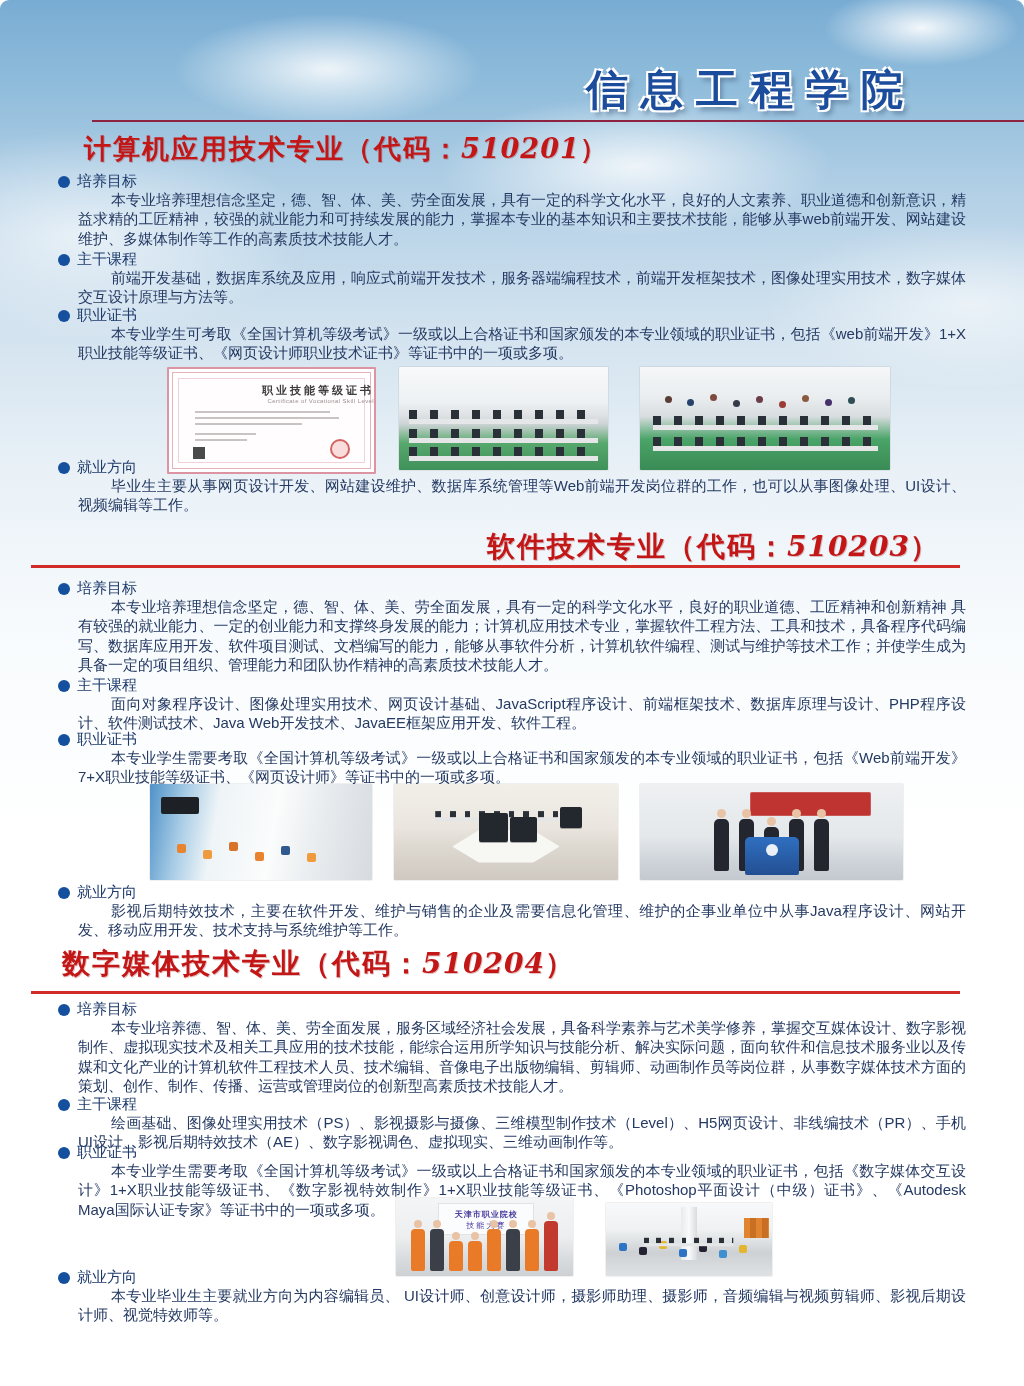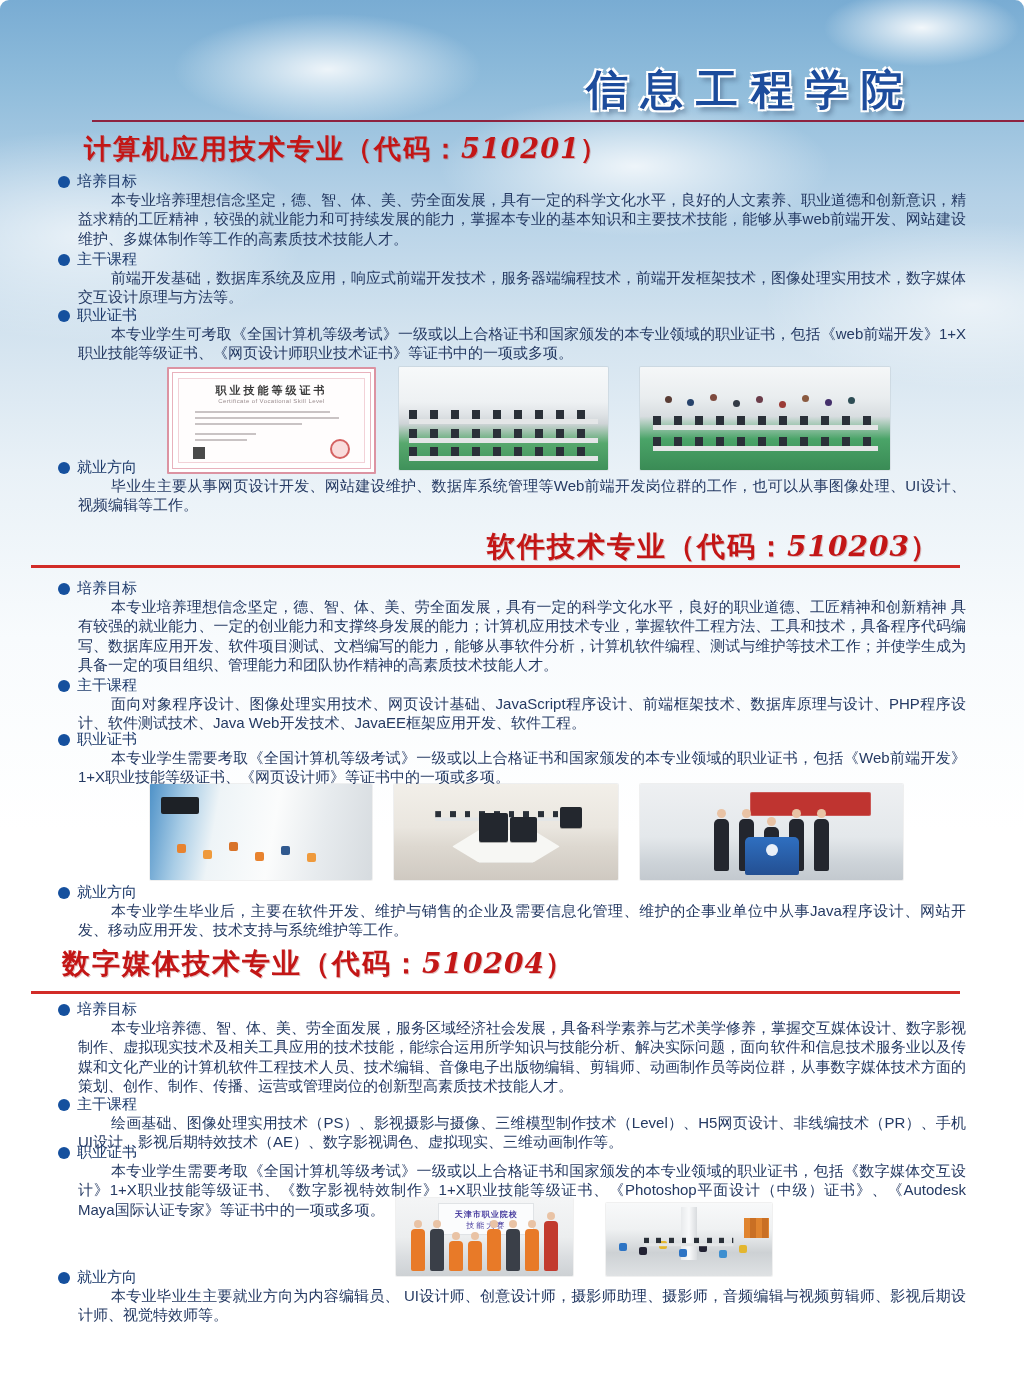--- a/index.html
+++ b/index.html
@@ -27,21 +27,21 @@
   .r2{top:565px;} .r3{top:991px;}
   .sec-label{position:absolute;left:58px;display:flex;align-items:center;gap:7px;
     font-size:15px;color:#1d3a6b;white-space:nowrap;}
   .dot{display:inline-block;width:12px;height:12px;border-radius:50%;background:#15509e;flex:0 0 auto;}
   .sec-text{position:absolute;left:78px;width:888px;font-size:15px;line-height:19.4px;
     color:#253a63;text-align:justify;text-indent:2.2em;}
   
   .ph{position:absolute;overflow:hidden;border-radius:1px;box-shadow:0 0 0 1px rgba(0,0,0,.06);}
   .ph-cert{background:#fffdfd;border:2px solid #dc93a2;
     box-shadow:inset 0 0 0 3px #fff,inset 0 0 0 4px #e8b2bd,inset 0 0 0 9px #fff,inset 0 0 0 10px #f2d2d8;
-    text-align:center;}
+    text-align:right;}
   .cert-title{margin-top:14px;font-size:11px;font-weight:bold;color:#3c3c3c;letter-spacing:3px;}
   .cert-sub{font-size:6px;color:#9a8d8f;letter-spacing:.4px;}
   .cert-lines{margin:7px 26px 0;}
   .cl{height:2px;background:#c9c3c4;margin:4px 0;}
   .cert-foot{position:absolute;bottom:13px;left:24px;right:24px;display:flex;justify-content:space-between;align-items:flex-end;}
   .cert-qr{width:12px;height:12px;background:#4a4a4a;}
   .cert-seal{width:16px;height:16px;border-radius:50%;border:2px solid rgba(195,45,45,.7);background:rgba(220,70,70,.18);}
   .drow{position:absolute;left:5%;right:5%;height:9px;
     background:repeating-linear-gradient(90deg,#2a3038 0 8px,rgba(0,0,0,0) 8px 21px);
     border-bottom:5px solid #e4e6e7;}
@@ -155,21 +155,21 @@
   <div class="sec-label" style="top:676px">
       <span class="dot"></span>
       <span>主干课程</span>
     </div>
   <div class="sec-text" style="top:694px">面向对象程序设计、图像处理实用技术、网页设计基础、JavaScript程序设计、前端框架技术、数据库原理与设计、PHP程序设计、软件测试技术、Java Web开发技术、JavaEE框架应用开发、软件工程。</div>
 
   <div class="sec-label" style="top:730px">
       <span class="dot"></span>
       <span>职业证书</span>
     </div>
-  <div class="sec-text" style="top:748px">本专业学生需要考取《全国计算机等级考试》一级或以上合格证书和国家颁发的本专业领域的职业证书，包括《Web前端开发》1+X职业技能等级证书、《网页设计师》等证书中的一项或多项。</div>
+  <div class="sec-text" style="top:748px">本专业学生需要考取《全国计算机等级考试》一级或以上合格证书和国家颁发的本专业领域的职业证书，包括《Web前端开发》7+X职业技能等级证书、《网页设计师》等证书中的一项或多项。</div>
 
   <div class="ph ph-room" style="left:150px;top:784px;width:222px;height:96px">
     <div class="tv"></div>
     <div class="chairs" style="left:12%;top:62%"></div>
   </div>
   <div class="ph ph-hexlab" style="left:394px;top:784px;width:224px;height:96px">
     <div class="drow" style="top:26%;transform:scale(.7)"></div>
     <div class="hex"></div>
     <div class="mon" style="left:38%;top:30%;width:13%;height:30%"></div>
     <div class="mon" style="left:52%;top:34%;width:12%;height:26%"></div>
@@ -184,21 +184,21 @@
       <i class="fig"></i>
       <i class="fig"></i>
     </div>
     <div class="podium"></div>
   </div>
 
   <div class="sec-label" style="top:883px">
       <span class="dot"></span>
       <span>就业方向</span>
     </div>
-  <div class="sec-text" style="top:901px">本专业学生毕业后，主要在软件开发、维护与销售的企业及需要信息化管理、维护的企事业单位中从事Java程序设计、网站开发、移动应用开发、技术支持与系统维护等工作。</div>
+  <div class="sec-text" style="top:901px">影视后期特效技术，主要在软件开发、维护与销售的企业及需要信息化管理、维护的企事业单位中从事Java程序设计、网站开发、移动应用开发、技术支持与系统维护等工作。</div>
 
   <div class="major-title t3"><span>数字媒体技术专业（代码：</span><span class="code">510204</span><span>）</span></div>
   <div class="title-rule r3"></div>
 
   <div class="sec-label" style="top:1000px">
       <span class="dot"></span>
       <span>培养目标</span>
     </div>
   <div class="sec-text" style="top:1018px">本专业培养德、智、体、美、劳全面发展，服务区域经济社会发展，具备科学素养与艺术美学修养，掌握交互媒体设计、数字影视制作、虚拟现实技术及相关工具应用的技术技能，能综合运用所学知识与技能分析、解决实际问题，面向软件和信息技术服务业以及传媒和文化产业的计算机软件工程技术人员、技术编辑、音像电子出版物编辑、剪辑师、动画制作员等岗位群，从事数字媒体技术方面的策划、创作、制作、传播、运营或管理岗位的创新型高素质技术技能人才。</div>
 

